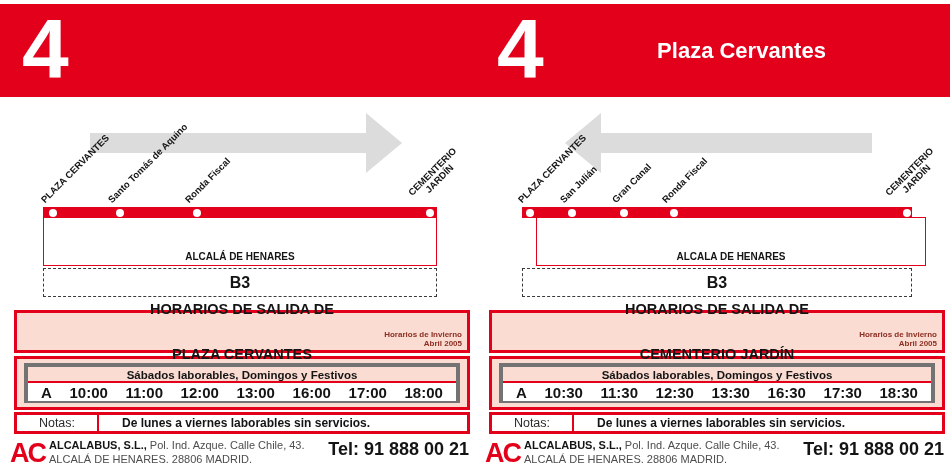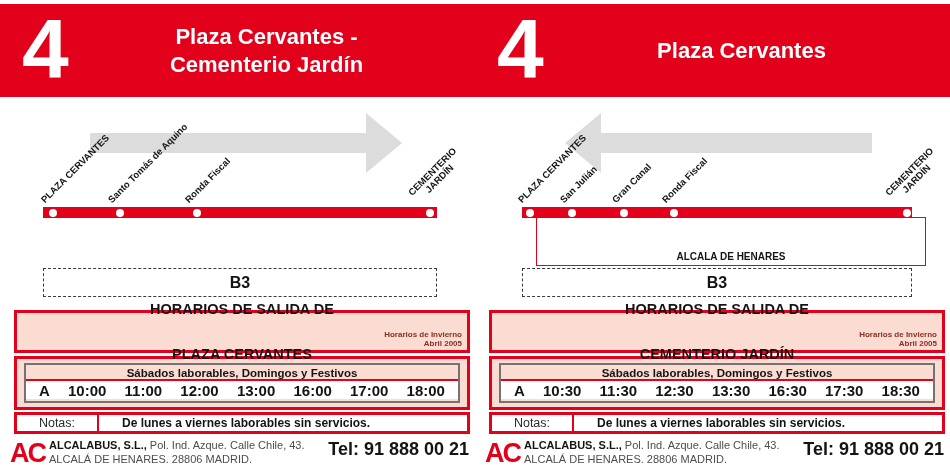--- a/index.html
+++ b/index.html
@@ -22,21 +22,21 @@
   .route-line { position:absolute; top:110px; height:11px; background:#e2001a; }
   .stop-dot { position:absolute; top:1.5px; width:8px; height:8px; border-radius:50%; background:#fff; }
   .zone-box { position:absolute; top:120px; height:49px; border:1px solid #e2001a; display:flex; align-items:flex-end; justify-content:center; padding-bottom:3px; font-size:10px; font-weight:bold; color:#141414; }
   .fare-box { position:absolute; top:171px; height:29px; border:1px dashed #3a3a3a; display:flex; align-items:center; justify-content:center; font-size:16px; font-weight:bold; color:#141414; }
 
   
   .tt { margin-left:14px; width:456px; }
   .tt-title { position:relative; height:43px; background:#fbdcd2; border:3px solid #e2001a; display:flex; flex-direction:column; justify-content:center; text-align:center; font-size:14.5px; font-weight:bold; line-height:17px; color:#141414; margin-bottom:3px;gap:28px; }
   .tt-season { position:absolute; right:5px; bottom:2px; font-size:8px; font-weight:bold; line-height:9px; color:#8c2d21; text-align:right; }
   .tt-sched { height:54px; background:#fbdcd2; border:3px solid #e2001a; padding:4px 7px; margin-bottom:2px; }
-  .tt-inner { height:100%; border:2px solid #737373; }
+  .tt-inner { height:100%; border:4px solid #737373; }
   .tt-dayhdr { height:16px; line-height:16px; background:#fbdcd2; border-bottom:2px solid #e2001a; text-align:center; font-size:11.5px; font-weight:bold; color:#141414; }
   .tt-times { height:18px; background:#fff; display:flex; justify-content:space-between; align-items:center; padding:0 13px; font-size:15px; font-weight:bold; color:#141414; }
   .tt-notes { height:22px; border:3px solid #e2001a; background:#fff; display:flex; align-items:stretch; }
   .notes-label { width:82px; border-right:2px solid #e2001a; display:flex; align-items:center; justify-content:center; font-size:12.5px; color:#2b2b2b; }
   .notes-text { flex:1; display:flex; align-items:center; padding-left:23px; font-size:12px; font-weight:bold; color:#141414; }
 
   
   .footer { display:flex; justify-content:space-between; align-items:flex-start; padding:5px 6px 0 10px;gap:8px; }
   .footer-left { display:flex; }
   .logo { color:#e2001a; font-size:27px; font-weight:bold; letter-spacing:-2px; line-height:28px; margin-right:4px; }
@@ -45,24 +45,20 @@
   .tel { font-size:18px; font-weight:bold; color:#141414; white-space:nowrap; }
 </style>
 </head>
 <body>
 
 <div class="page">
 
   <div class="panel">
     <div class="band">
       <div class="band-number">4</div>
-      <div class="band-title">
-        <span>Plaza Cervantes -</span>
-        <span>Cementerio Jardín</span>
-      </div>
     </div>
 
     <div class="diagram">
       <div class="arrow-body" style="left:90px; top:36px; width:276px;"></div>
       <div class="arrow-head-right" style="left:366px; top:16px;"></div>
 
       <div class="stop-label" style="left:46px;">PLAZA CERVANTES</div>
       <div class="stop-label" style="left:113px;">Santo Tomás de Aquino</div>
       <div class="stop-label" style="left:190px;">Ronda Fiscal</div>
       <div class="stop-label terminus-label" style="left:420px;">
@@ -70,20 +66,23 @@
         <span>JARDÍN</span>
       </div>
 
       <div class="route-line" style="left:43px; width:394px;">
         <span class="stop-dot" style="left:6px;"></span>
         <span class="stop-dot" style="left:73px;"></span>
         <span class="stop-dot" style="left:150px;"></span>
         <span class="stop-dot" style="left:383px;"></span>
       </div>
 
+      <div class="zone-box" style="left:43px; width:394px;">
+        <span>ALCALÁ DE HENARES</span>
+      </div>
       <div class="fare-box" style="left:43px; width:394px;">
         <span>B3</span>
       </div>
     </div>
 
     <div class="tt">
       <div class="tt-title">
         <span>HORARIOS DE SALIDA DE</span>
         <span>PLAZA CERVANTES</span>
         <span class="tt-season">

